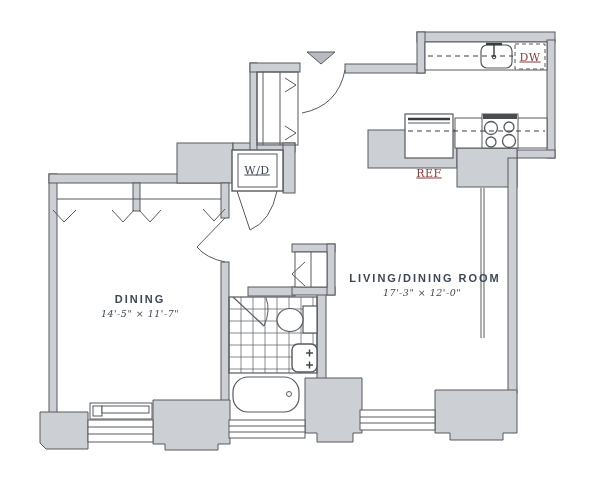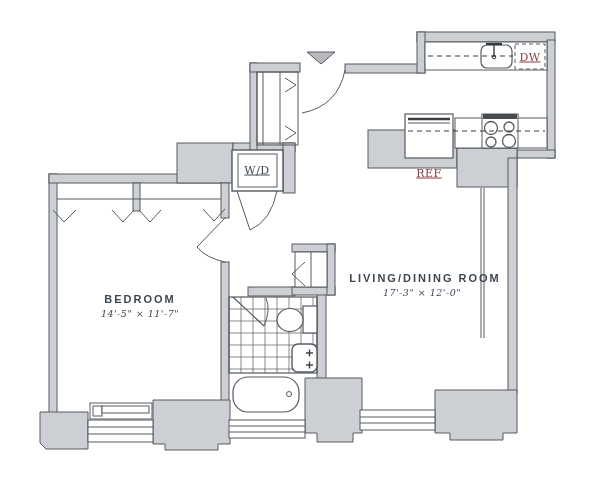--- a/index.html
+++ b/index.html
@@ -200,21 +200,21 @@
     </g>
 
     <g>
       <rect x="360" y="410" width="75" height="20" fill="#ffffff"></rect>
       <line x1="360" y1="417" x2="435" y2="417"></line>
           <line x1="360" y1="423" x2="435" y2="423"></line>
     </g>
   </g>
 </svg>
 
-  <div class="lbl room-name" style="left:140px;top:299px;">BEDROOM</div>
+  <div class="lbl room-name" style="left:140px;top:299px;">DINING</div>
   <div class="lbl room-dims" style="left:140px;top:313px;">14'-5" × 11'-7"</div>
 
   <div class="lbl room-name" style="left:425px;top:278px;">LIVING/DINING ROOM</div>
   <div class="lbl room-dims" style="left:422px;top:292px;">17'-3" × 12'-0"</div>
 
   <div class="lbl appliance" style="left:257px;top:170px;text-align:center;">W/D</div>
   <div class="lbl appliance red" style="left:429px;top:144px;margin-top:29px;">REF</div>
   <div class="lbl appliance red" style="left:530px;top:57px;">DW</div>
 </div>
 

